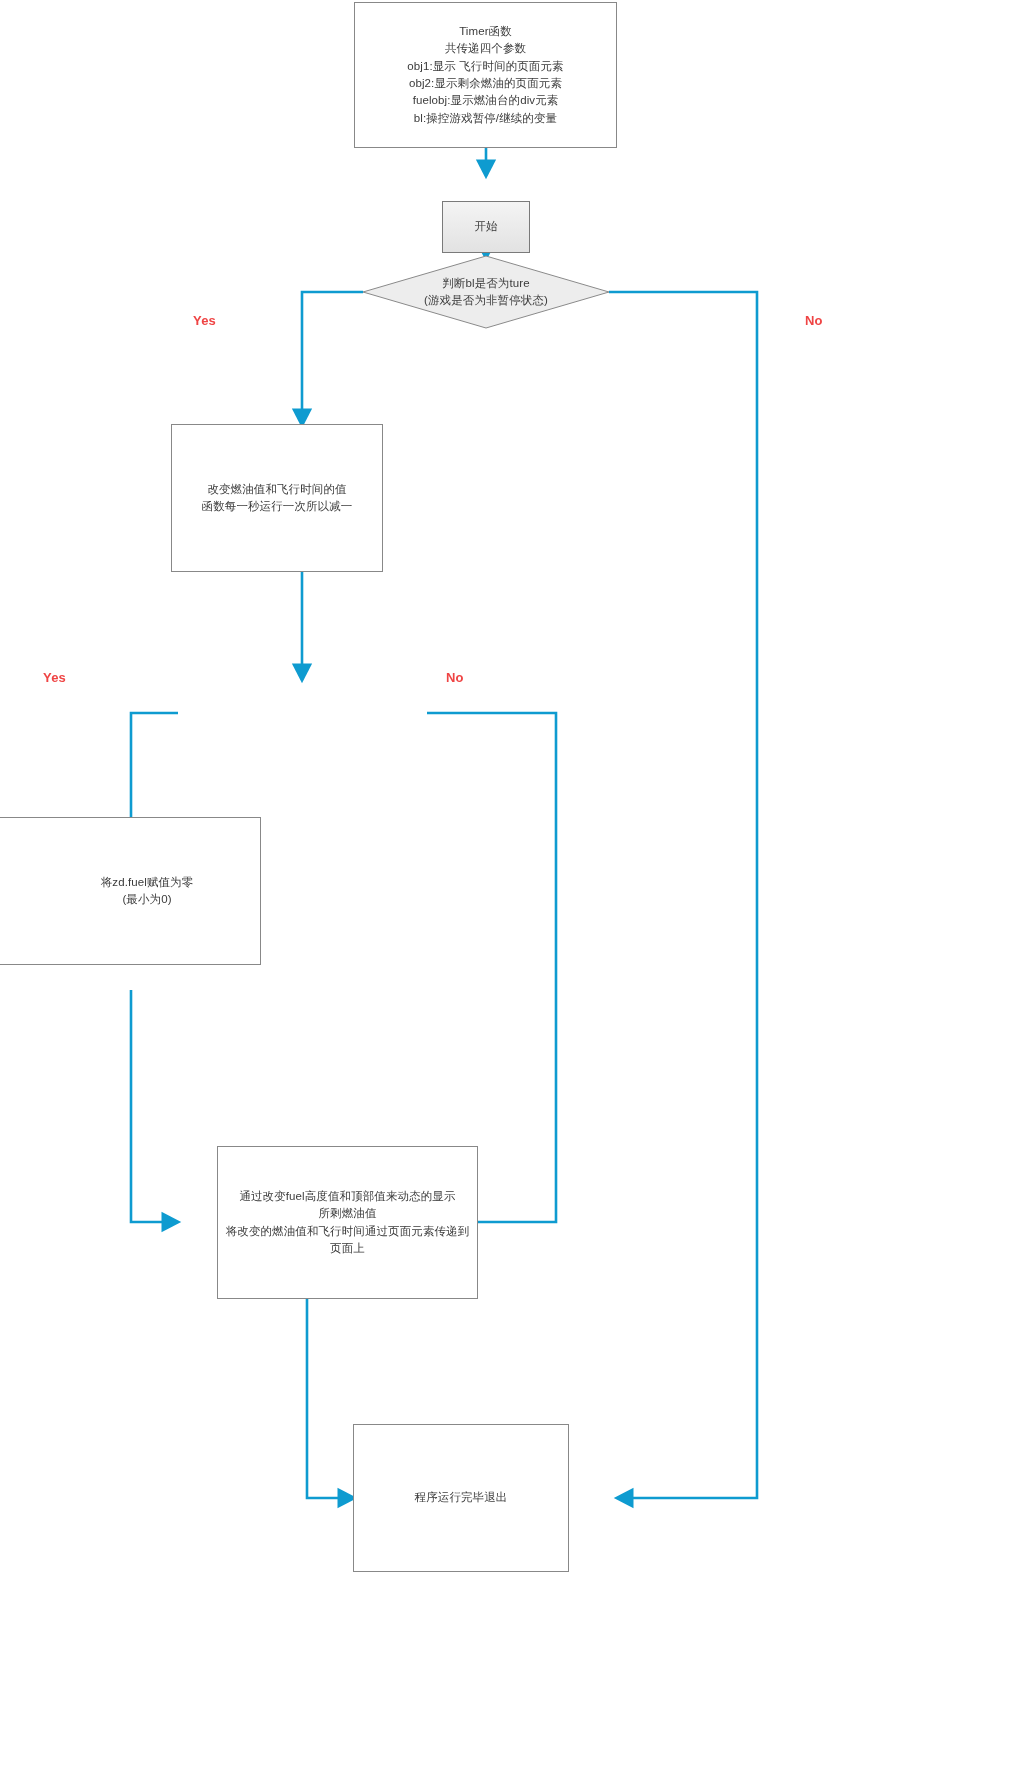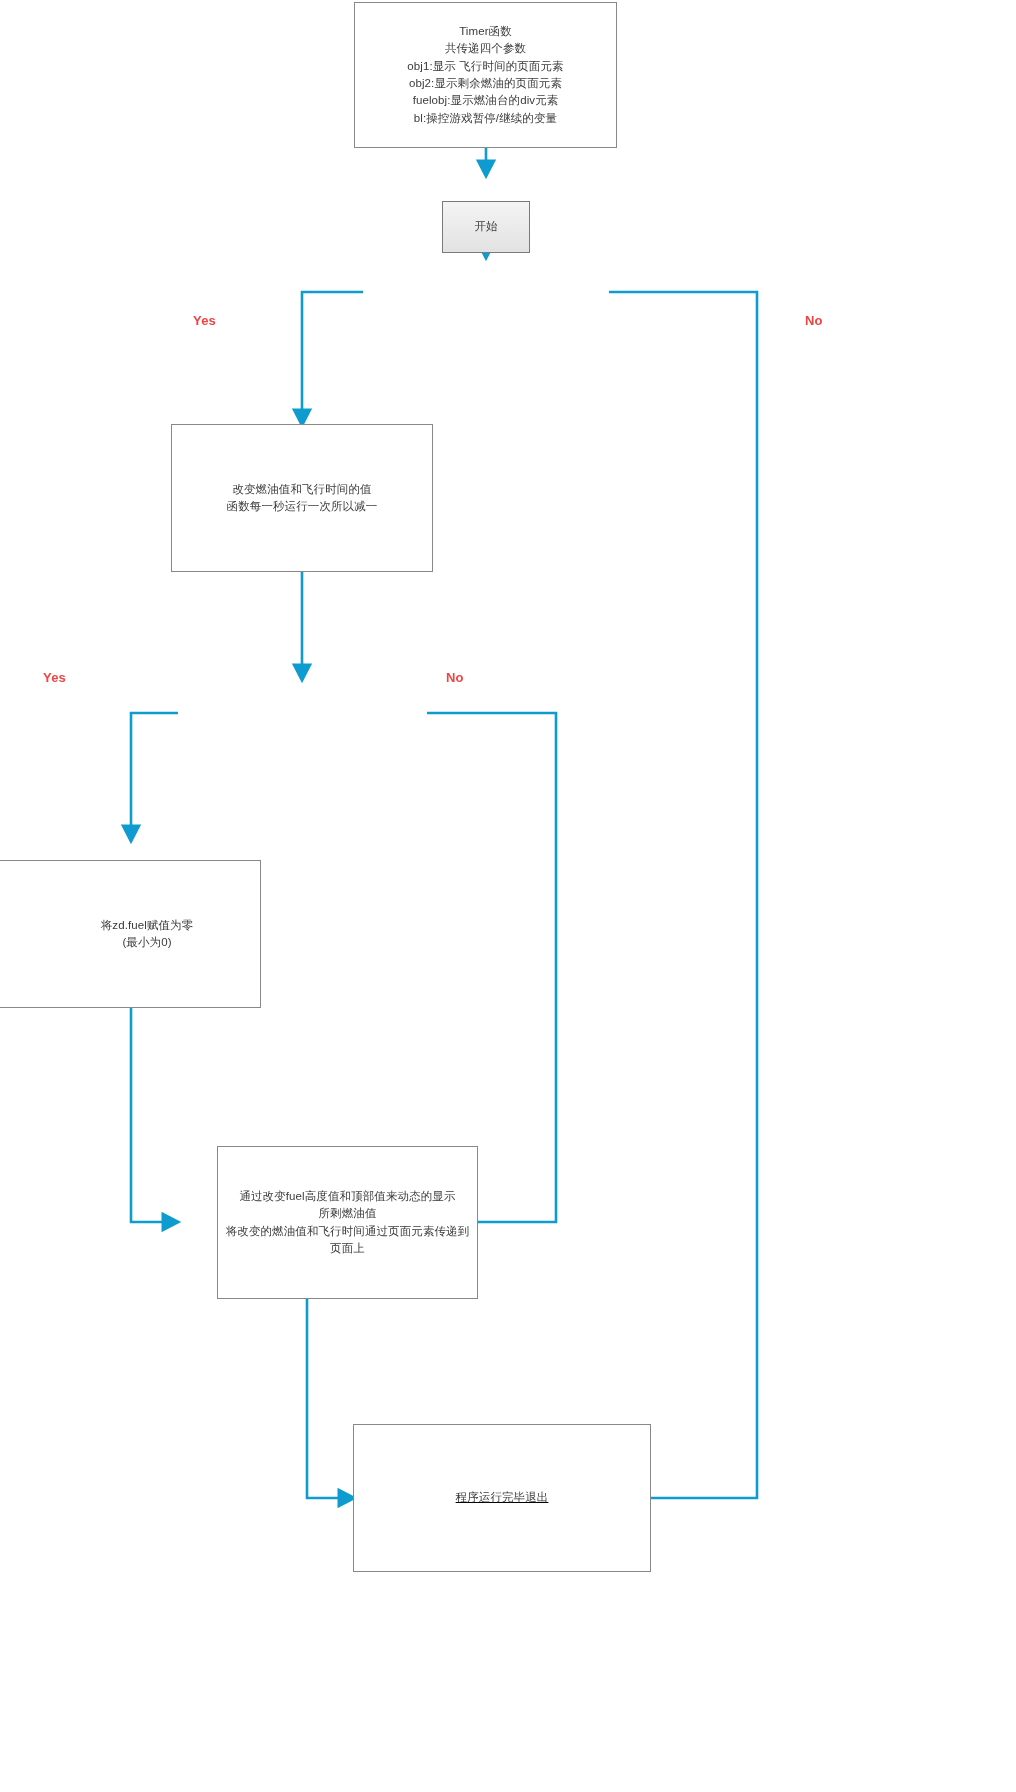--- a/index.html
+++ b/index.html
@@ -126,42 +126,49 @@
 obj1:显示 飞行时间的页面元素
 obj2:显示剩余燃油的页面元素
 fuelobj:显示燃油台的div元素
 bl:操控游戏暂停/继续的变量</div>
   </div>
 
   <div class="node term" style="left:442px; top:178px; width:88px; height:52px;margin-top:23px;">
     <div class="txt">开始</div>
   </div>
 
+  <div class="diamond-wrap" style="left:362px; top:255px; width:248px; height:74px;">
+    <svg width="248" height="74" viewBox="0 0 248 74">
+      <polygon points="124,1 247,37 124,73 1,37" fill="#ededed" stroke="#8a8a8a" stroke-width="1"></polygon>
+    </svg>
+    <div class="txt">判断bl是否为ture
+(游戏是否为非暂停状态)</div>
+  </div>
 
   <div class="branch-label" style="left:193px; top:313px;">Yes</div>
   <div class="branch-label" style="left:805px; top:313px;">No</div>
 
-  <div class="node proc" style="left:171px; top:424px; width:262px; height:148px;">
+  <div class="node proc" style="left:171px; top:424px; width:212px; height:148px;">
     <div class="txt">改变燃油值和飞行时间的值
 函数每一秒运行一次所以减一</div>
   </div>
 
 
   <div class="branch-label" style="left:43px; top:670px;">Yes</div>
   <div class="branch-label" style="left:446px; top:670px;">No</div>
 
-  <div class="node proc" style="left:-1px; top:860px; width:262px; height:148px;padding-left:34px;">
+  <div class="node proc" style="left:-1px; top:817px; width:262px; height:148px;padding-left:34px;">
     <div class="txt">将zd.fuel赋值为零
 (最小为0)</div>
   </div>
 
   <div class="node proc" style="left:177px; top:1146px; width:261px; height:153px;margin-left:40px;">
     <div class="txt">通过改变fuel高度值和顶部值来动态的显示
 所剩燃油值
 将改变的燃油值和飞行时间通过页面元素传递到
 页面上</div>
   </div>
 
-  <div class="node proc" style="left:353px; top:1424px; width:298px; height:148px;text-decoration:underline;">
+  <div class="node proc" style="left:353px; top:1424px; width:216px; height:148px;">
     <div class="txt">程序运行完毕退出</div>
   </div>
 
 </div>
 
 </body></html>

